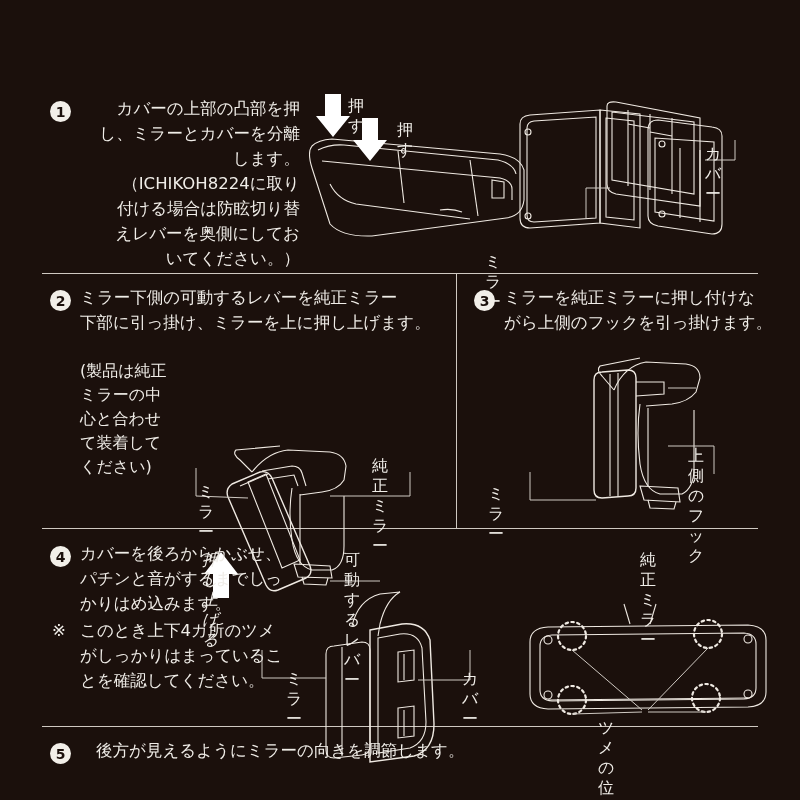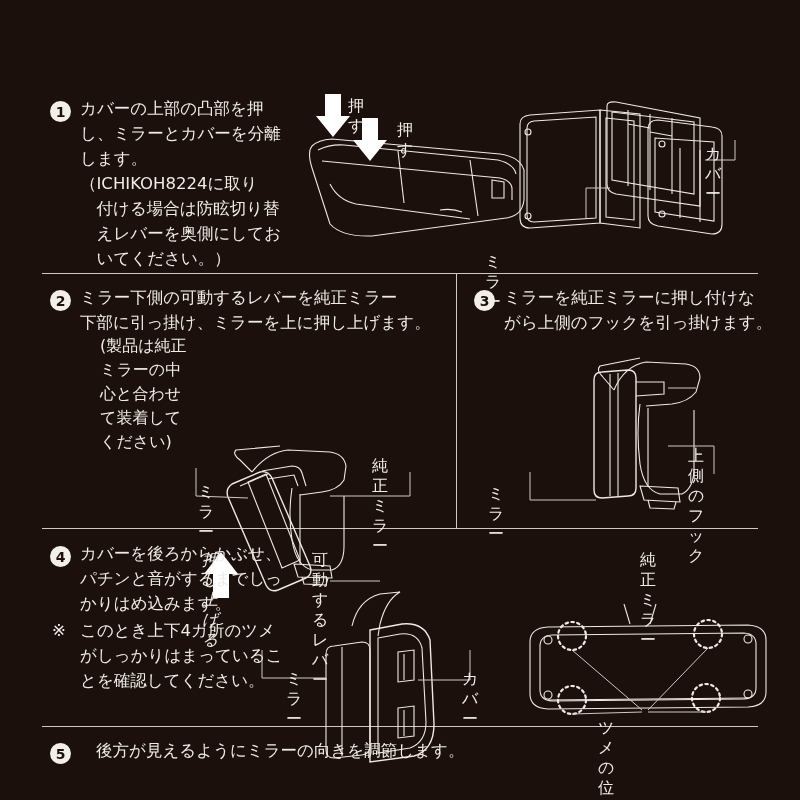--- a/index.html
+++ b/index.html
@@ -77,21 +77,21 @@
 
   <div class="body-area">
 
     <div class="hr" style="top:185px;"></div>
     <div class="hr" style="top:440px;"></div>
     <div class="hr" style="top:638px;"></div>
     <div class="vr" style="left:456px;top:186px;height:254px;"></div>
 
     <div class="step">
       <div class="num" style="left:50px;top:13px;">1</div>
-      <div class="steptext" style="left:80px;top:8px;width:230px;">カバーの上部の凸部を押
+      <div class="steptext" style="left:70px;top:8px;width:230px;text-align:right;">カバーの上部の凸部を押
 し、ミラーとカバーを分離
 します。
 （ICHIKOH8224に取り
 　付ける場合は防眩切り替
 　えレバーを奥側にしてお
 　いてください。）</div>
 
       <svg width="800" height="190">
         <g transform="translate(0,0)">
           <path class="ln" d="M312 58 Q318 52 332 51 L500 66 Q520 69 524 82 L524 112 Q522 128 506 130 L372 148 Q342 149 330 136 L312 80 Q307 64 312 58 Z"></path>
@@ -142,21 +142,21 @@
       <div class="lbl" style="left:348px;top:8px;">押す</div>
       <div class="lbl" style="left:397px;top:32px;">押す</div>
       <div class="lbl sp" style="left:485px;top:136px;">ミラー</div>
       <div class="lbl sp" style="left:705px;top:28px;">カバー</div>
     </div>
 
     <div class="step">
       <div class="num" style="left:50px;top:202px;">2</div>
       <div class="steptext" style="left:80px;top:197px;width:370px;">ミラー下側の可動するレバーを純正ミラー
 下部に引っ掛け、ミラーを上に押し上げます。</div>
-      <div class="steptext narrow" style="left:80px;top:246px;width:118px;margin-left:20px;">(製品は純正
+      <div class="steptext narrow" style="left:80px;top:271px;width:118px;">(製品は純正
 ミラーの中
 心と合わせ
 て装着して
 ください)</div>
 
       <svg width="460" height="260" style="top:186px;">
 
         <path class="ln" d="M252 198 Q268 178 288 176 L330 178 Q344 180 346 192 L344 206 Q338 216 322 218 L300 221"></path>
         <path class="ln" d="M252 198 L240 186 Q232 180 236 176 L280 172"></path>
         <path class="ln" d="M292 214 Q288 240 292 266 Q296 292 312 296 L332 296 Q344 292 344 272 L344 222"></path>
@@ -178,21 +178,21 @@
         <path class="leader" d="M410 222 L410 198"></path>
         <path class="leader" d="M410 222 L330 222"></path>
         <path class="leader" d="M330 307 L360 307 L380 307"></path>
       </svg>
 
       <div class="lbl sp" style="left:198px;top:366px;">ミラー</div>
       <div class="lbl" style="left:372px;top:368px;">純正
 ミラー</div>
       <div class="lbl" style="left:202px;top:462px;font-style:italic;">押し
 上げる</div>
-      <div class="lbl" style="left:312px;top:462px;">可動する
+      <div class="lbl" style="left:344px;top:462px;">可動する
 レバー</div>
     </div>
 
     <div class="step">
       <div class="num" style="left:474px;top:202px;">3</div>
       <div class="steptext" style="left:504px;top:197px;width:280px;">ミラーを純正ミラーに押し付けな
 がら上側のフックを引っ掛けます。</div>
 
       <svg width="800" height="260" style="top:186px;">
 

